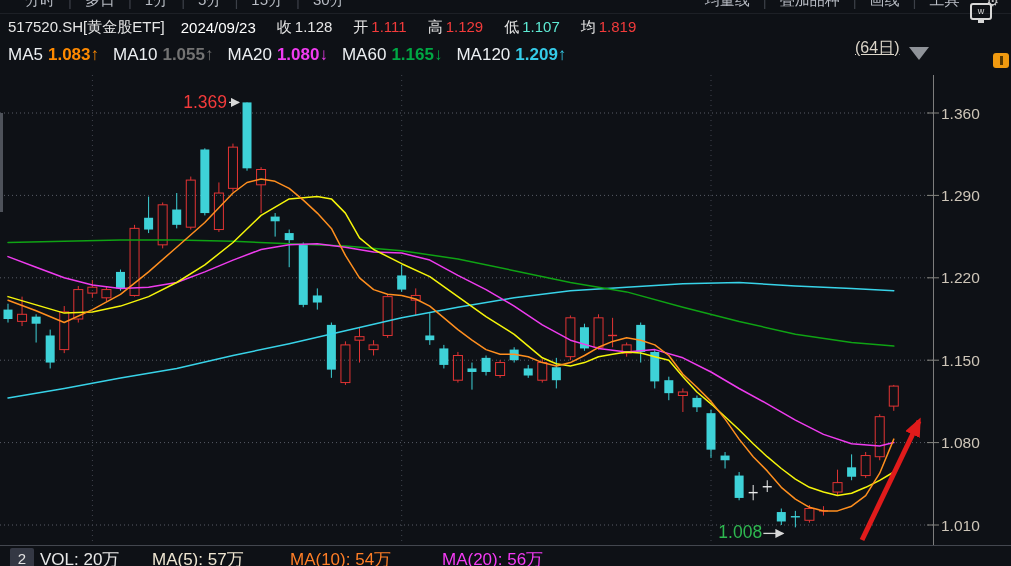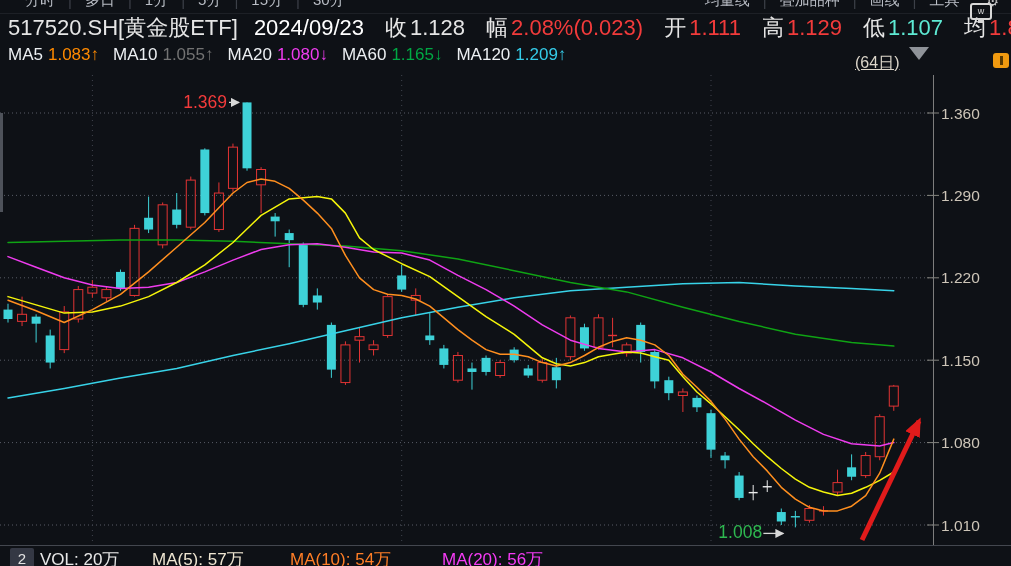--- a/index.html
+++ b/index.html
@@ -8,35 +8,35 @@
   
   .tabbar{position:absolute;top:0;left:0;width:100%;height:13px;overflow:hidden;border-bottom:1px solid #1d2026;}
   .tabbar-inner{display:flex;justify-content:space-between;align-items:center;margin-top:-9px;
                 font-size:15px;color:#b9bdc5;padding:0 12px;}
   .tabgroup{display:flex;align-items:center;}
   .tab{padding:0 13px;white-space:nowrap;cursor:pointer;}
   .tabdiv{color:#3c4048;}
   .gear{margin-left:14px;color:#c9c9c9;font-size:14px;}
   
   .inforow{position:absolute;top:14px;left:0;width:100%;height:27px;display:flex;align-items:center;
-           font-size:22px;color:#e6e6e6;white-space:nowrap;}
+           font-size:15px;color:#e6e6e6;white-space:nowrap;}
   .sym{margin-left:8px;}
   .date{margin-left:16px;color:#ffffff;}
   .fld{margin-left:21px;}
   .fld .v{color:#f23b3b;margin-left:3px;}
   .monitor-ic{position:absolute;left:970px;top:3px;width:22px;height:17px;border:2px solid #d8d8d8;
               border-radius:3px;box-sizing:border-box;font-size:9px;color:#d8d8d8;text-align:center;line-height:13px;}
   .monitor-ic:after{content:"";position:absolute;left:6px;bottom:-5px;width:6px;height:3px;background:#d8d8d8;}
   
   .marow{position:absolute;top:41px;left:0;width:100%;height:27px;display:flex;align-items:center;
          font-size:17px;color:#eceff2;white-space:nowrap;}
   .mait{margin-left:14px;}
   .mait:first-child{margin-left:8px;}
-  .mait .v{margin-left:5px;}
-  .period{position:absolute;left:855px;top:53px;font-size:16px;color:#dcd6ca;text-decoration:underline;cursor:pointer;}
+  .mait .v{margin-left:5px;font-weight:bold;}
+  .period{position:absolute;left:855px;top:38px;font-size:16px;color:#dcd6ca;text-decoration:underline;cursor:pointer;}
   .tri{position:absolute;left:909px;top:47px;width:0;height:0;border-left:10px solid transparent;
        border-right:10px solid transparent;border-top:13px solid #8f9399;cursor:pointer;}
   .orange-ic{position:absolute;left:993px;top:53px;width:16px;height:15px;background:#f09a10;border-radius:3px;}
   .orange-ic:after{content:"";position:absolute;left:7px;top:3px;width:3px;height:9px;background:#5b3a00;}
   
   #chart{position:absolute;left:0;top:70px;}
   .sep{position:absolute;left:0;top:545px;width:100%;height:1px;background:#43474f;}
   .volrow{position:absolute;top:546px;left:0;width:100%;height:20px;font-size:17px;white-space:nowrap;}
   .volrow .item{position:absolute;top:2px;}
   .pane-idx{position:absolute;left:10px;top:2px;width:24px;height:22px;background:#343844;border-radius:2px;
@@ -73,21 +73,20 @@
         <span class="tab">工具</span>
         <span class="gear">⚙</span>
       </div>
     </div>
   </div>
 
   <div class="inforow">
     <span class="sym">517520.SH[黄金股ETF]</span>
     <span class="date">2024/09/23</span>
     <span class="fld"><span>收</span><span class="v" style="color: #e5e5e5;">1.128</span></span>
-    <span class="fld"><span>幅</span><span class="v" style="color: rgb(242, 59, 59);">2.08%(0.023)</span></span>
     <span class="fld"><span>开</span><span class="v" style="color: rgb(242, 59, 59);">1.111</span></span>
     <span class="fld"><span>高</span><span class="v" style="color: rgb(242, 59, 59);">1.129</span></span>
     <span class="fld"><span>低</span><span class="v" style="color: #5eead4;">1.107</span></span>
     <span class="fld"><span>均</span><span class="v" style="color: rgb(242, 59, 59);">1.819</span></span>
   </div>
   <div class="monitor-ic">w</div>
 
   <div class="marow">
     <span class="mait"><span>MA5</span><span class="v" id="ma0v" style="color: rgb(255, 138, 0);">1.083↑</span></span>
     <span class="mait"><span>MA10</span><span class="v" id="ma1v" style="color: #737373;">1.055↑</span></span>

